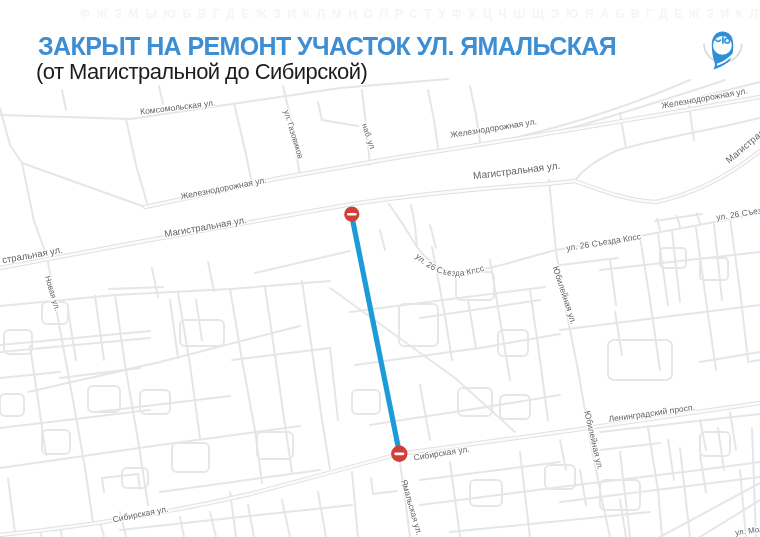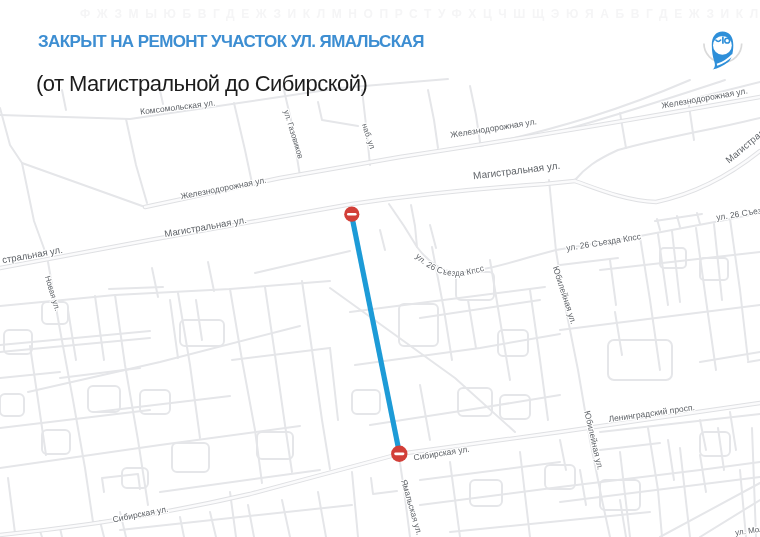--- a/index.html
+++ b/index.html
@@ -1,18 +1,18 @@
 <!DOCTYPE html>
 <html><head>
 <meta charset="utf-8">
 <style>
 html,body{margin:0;padding:0;}
 .page{position:relative;width:760px;height:537px;background:#ffffff;overflow:hidden;font-family:"Liberation Sans",sans-serif;}
-.title{position:absolute;left:38px;top:32px;font-size:17px;font-weight:bold;color:#3d8ed2;letter-spacing:-0.6px;white-space:nowrap;}
-.subtitle{position:absolute;left:36px;top:59px;font-size:22px;color:#1c1c1c;letter-spacing:-0.55px;white-space:nowrap;margin-top:12px;}
+.title{position:absolute;left:38px;top:32px;font-size:25px;font-weight:bold;color:#3d8ed2;letter-spacing:-0.6px;white-space:nowrap;}
+.subtitle{position:absolute;left:36px;top:59px;font-size:22px;color:#1c1c1c;letter-spacing:-0.55px;white-space:nowrap;}
 .toprow{position:absolute;left:80px;top:7px;font-size:12px;color:#f5f5f6;letter-spacing:6.6px;white-space:nowrap;font-weight:bold;}
 svg text{fill:#5f6368;stroke:#ffffff;stroke-width:2.4px;paint-order:stroke;stroke-linejoin:round;font-family:"Liberation Sans",sans-serif;}
 </style>
 </head>
 <body>
 <div class="page">
 
 <div class="toprow">ФЖЗМЫЮБВГДЕЖЗИКЛМНОПРСТУФХЦЧШЩЭЮЯАБВГДЕЖЗИКЛМНО</div>
 
 <svg width="760" height="537" viewBox="0 0 760 537" style="position:absolute;left:0;top:0;">

